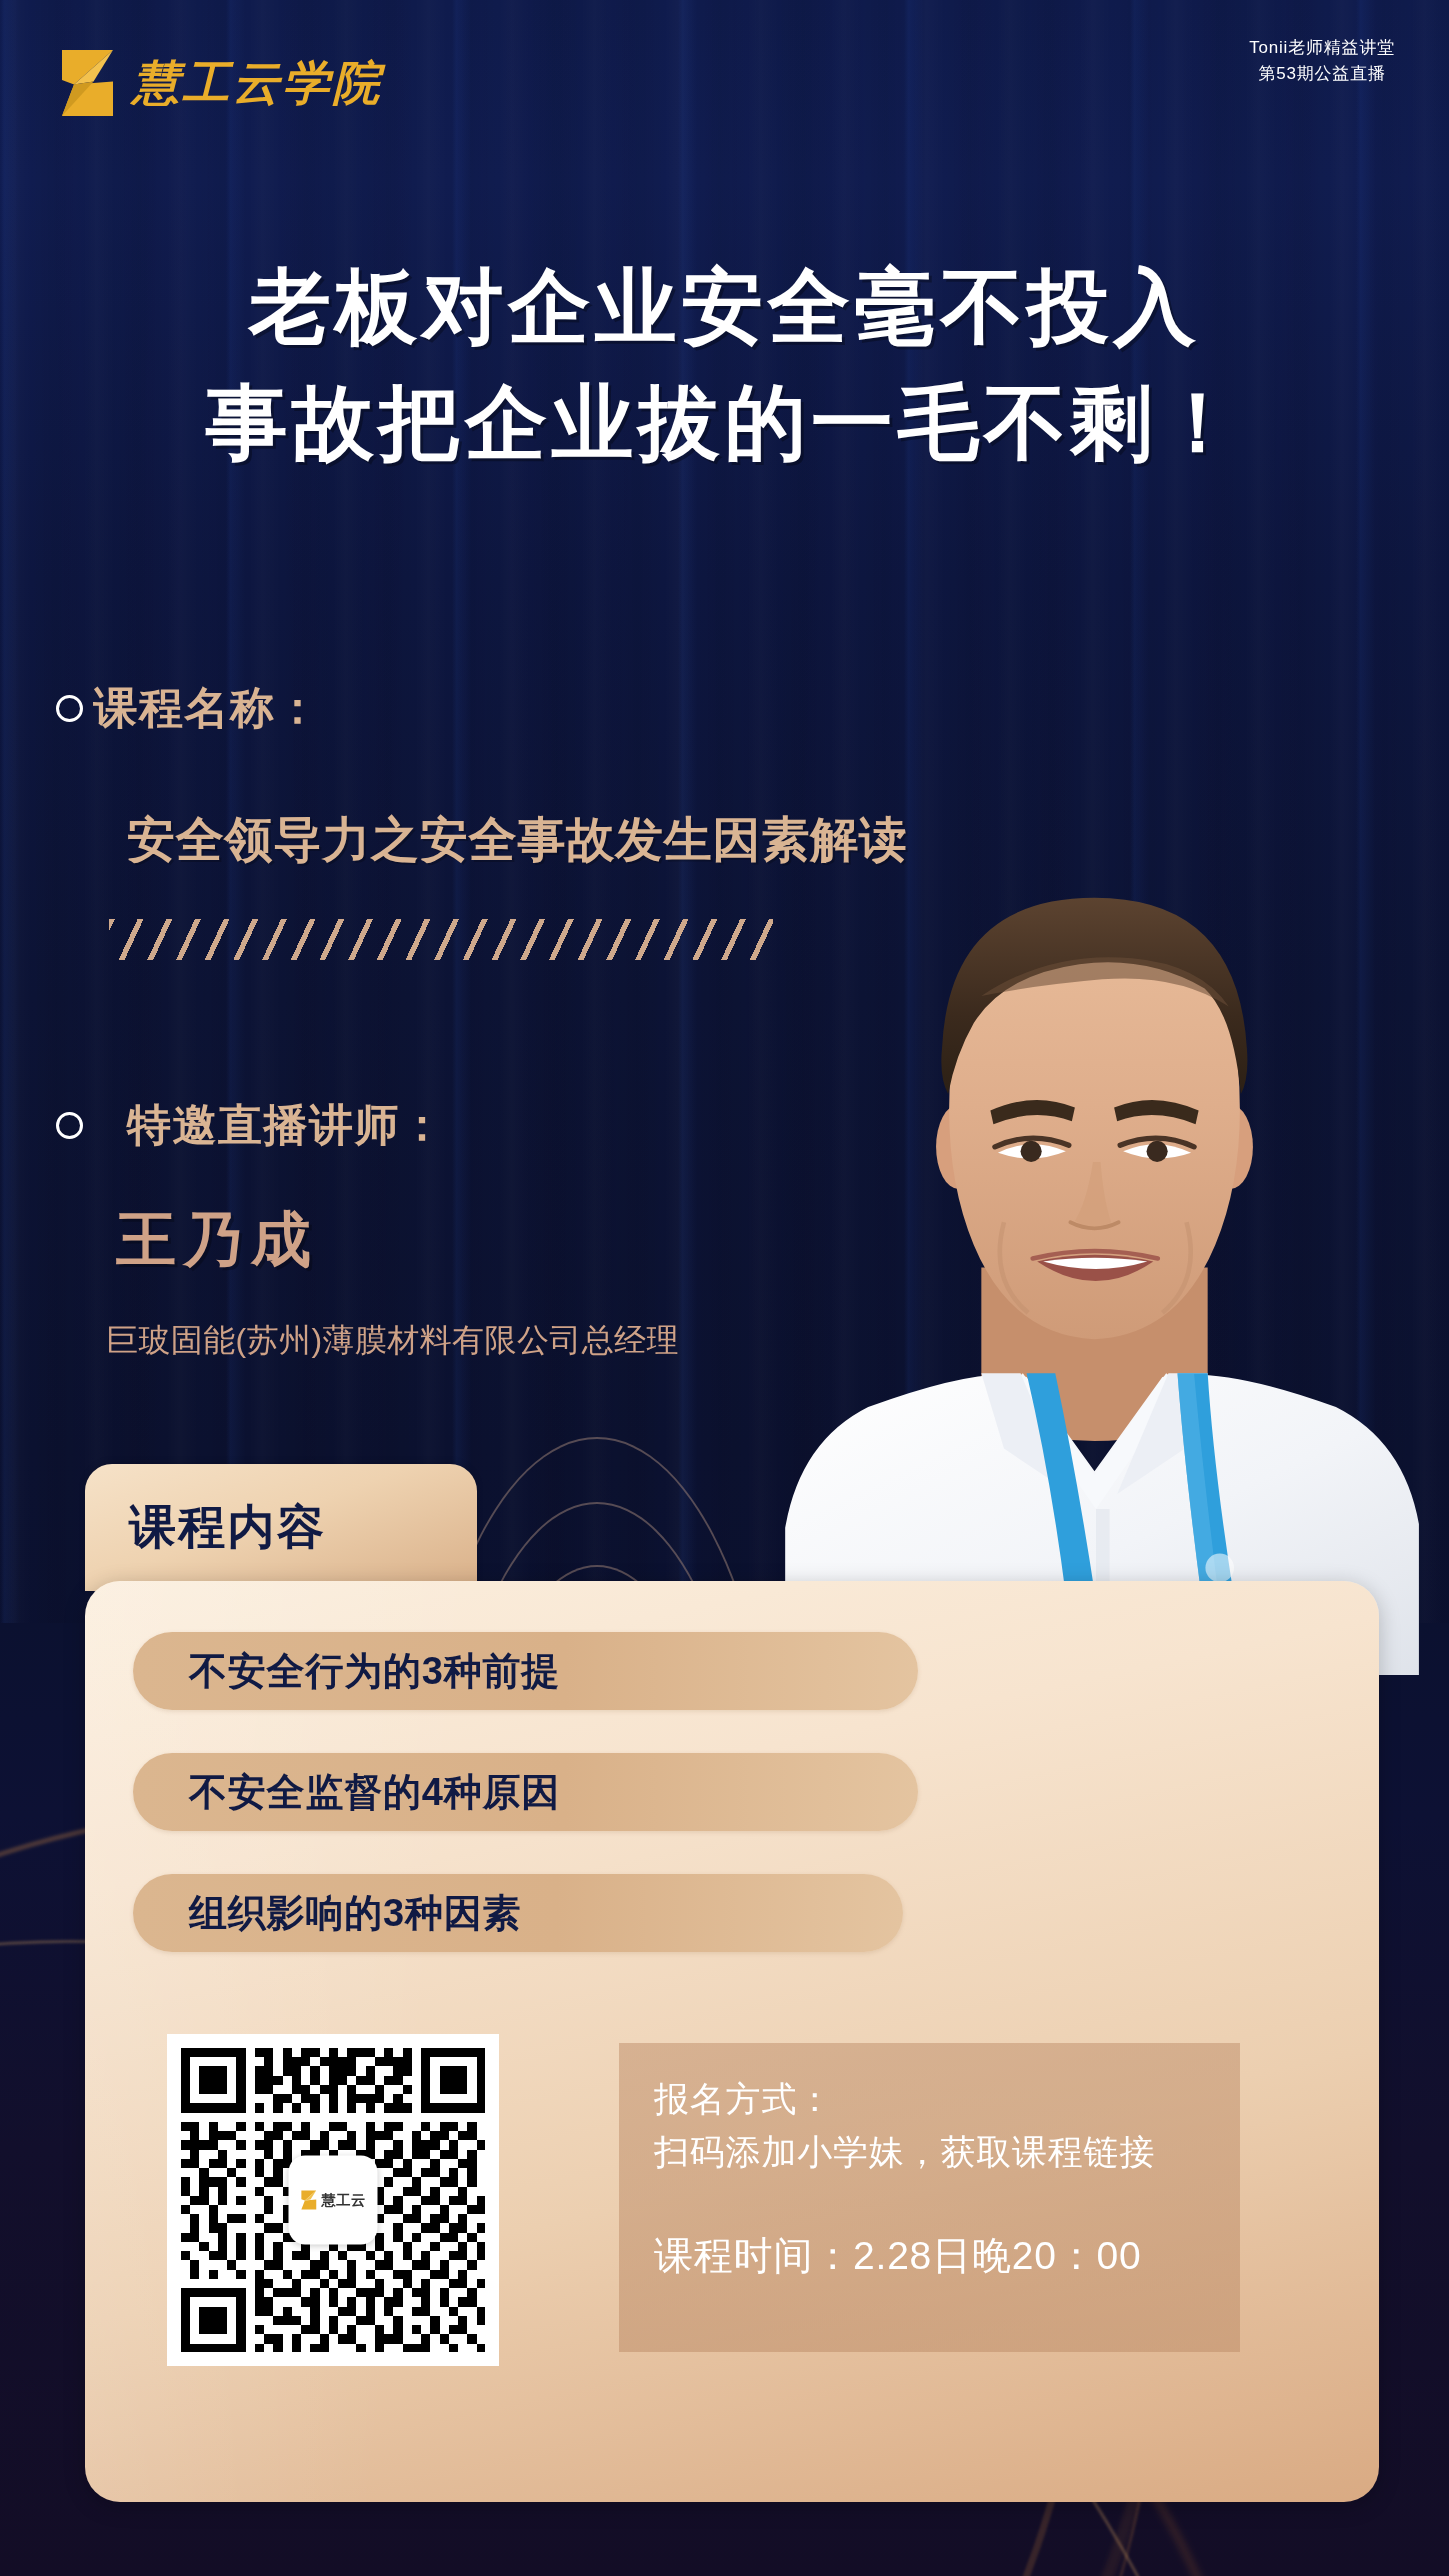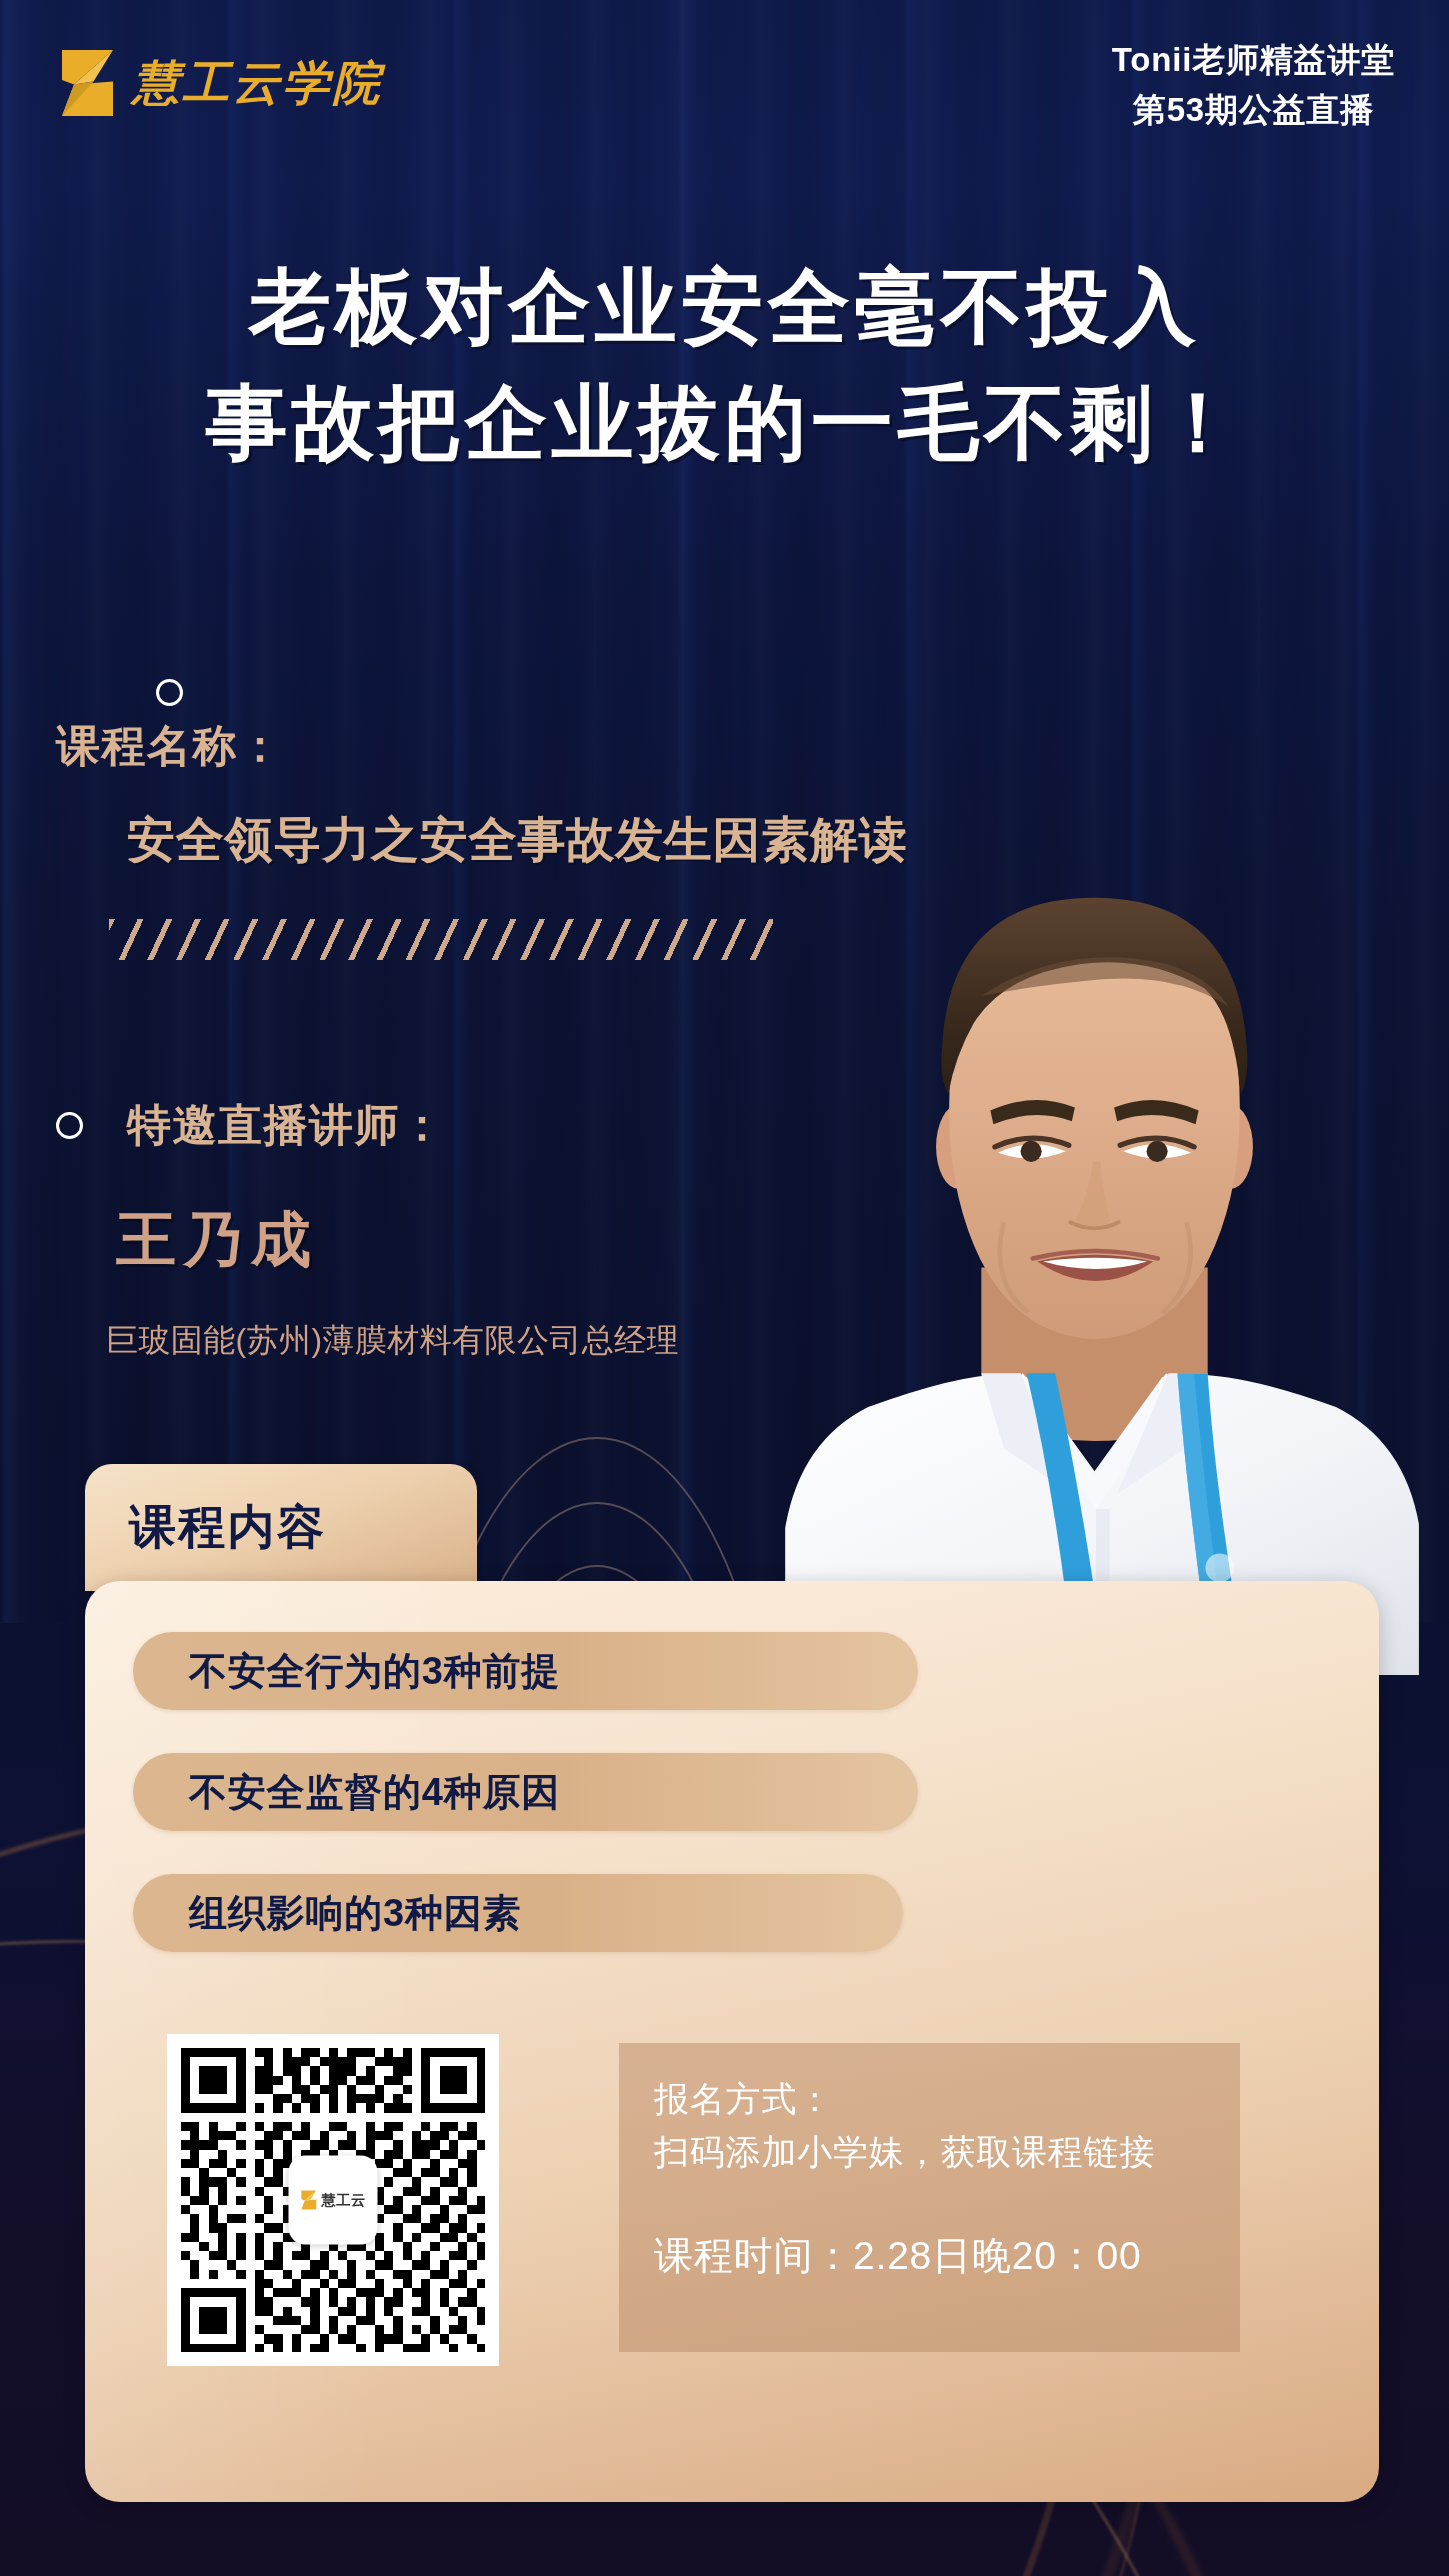--- a/index.html
+++ b/index.html
@@ -99,21 +99,21 @@
   }
   .logo-mark{ width:57px; height:72px; }
   .logo-text{
     font-size:47px; font-weight:700; color:#e9ad2a; letter-spacing:3px;
     font-family:"DejaVu Sans","Liberation Sans",sans-serif;
   }
   .header-right{
     position:absolute; right:54px; top:35px; text-align:center;
     color:#ffffff; line-height:1.5;
   }
-  .header-right div{ font-size:33px; font-weight:700; letter-spacing:0.8px; }
+  .header-right div{ font-size:17px; font-weight:400; letter-spacing:0.8px; }
 
   
   .headline{
     position:absolute; left:0; top:249px; width:1449px; text-align:center;
     color:#ffffff;
   }
   .headline .hl{
     font-size:82px; font-weight:900; letter-spacing:4.5px; line-height:1.42;
     text-shadow:3px 3px 0 rgba(0,0,0,.30);
     font-family:"DejaVu Sans","Liberation Sans",sans-serif;
@@ -121,21 +121,21 @@
 
   
   .sec-label{
     position:absolute; display:flex; align-items:center; gap:10.6px;
     color:#d9b493; font-size:44px; font-weight:600; letter-spacing:1.5px;
   }
   .ring{
     width:27px; height:27px; border-radius:50%;
     border:3.8px solid #ffffff; box-sizing:border-box; flex:0 0 auto;
   }
-  #course-label{ left:56px; top:679px;flex-direction:column; }
+  #course-label{ left:56px; top:679px; }
   .course-title{
     position:absolute; left:127px; top:808px;
     color:#d9b493; font-size:48px; font-weight:600; letter-spacing:0.8px;
     text-shadow:2.3px 2.3px 0 rgba(0,0,0,.22);
     white-space:nowrap;
   }
   .slashes{
     position:absolute; left:109px; top:919px; width:664px; height:41px;
     background:repeating-linear-gradient(115deg,
       #cfa98c 0px, #cfa98c 5.3px, transparent 5.3px, transparent 26px);

